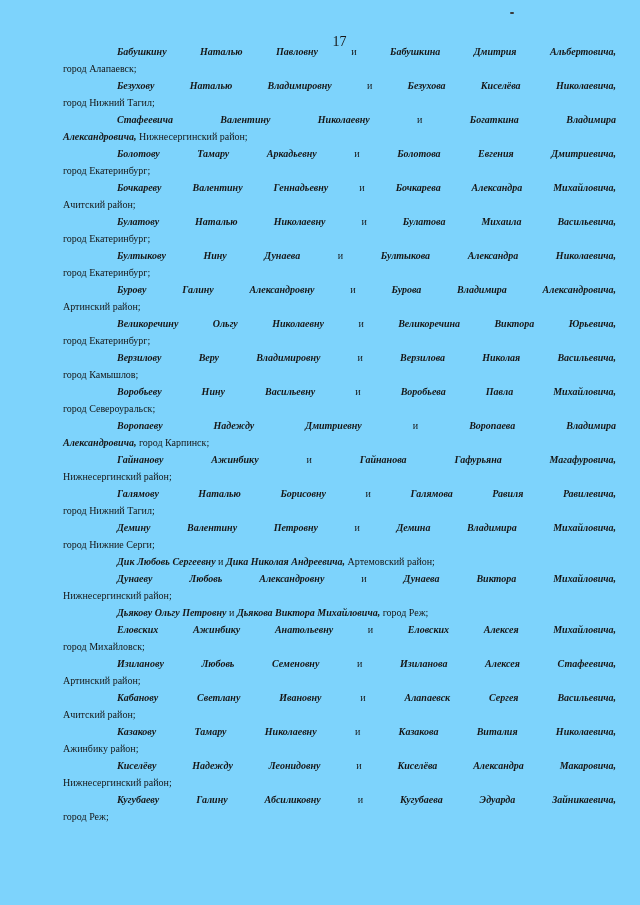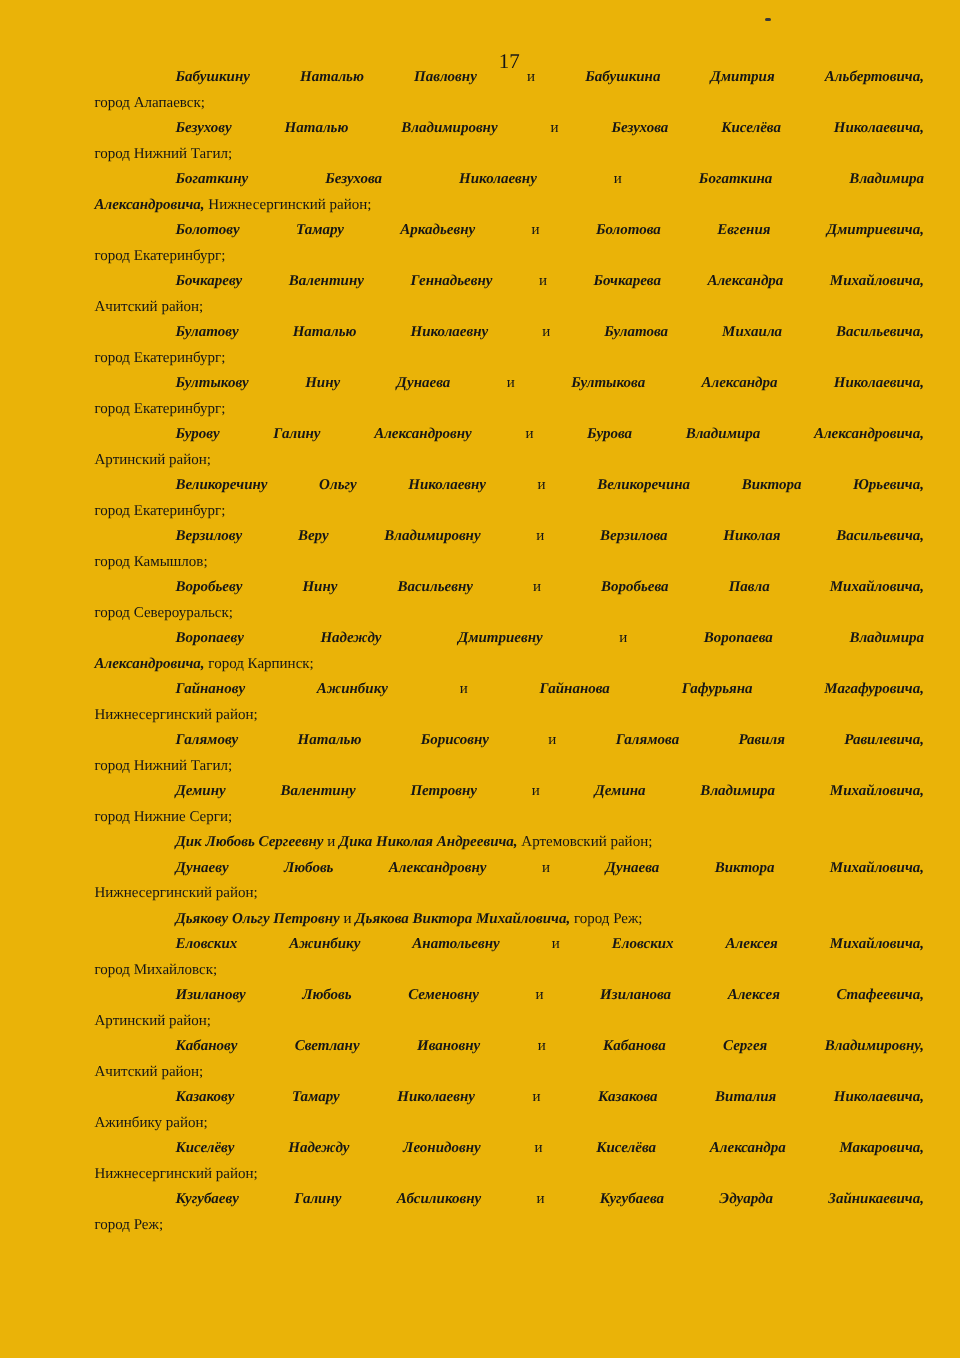--- a/index.html
+++ b/index.html
@@ -4,21 +4,21 @@
 <style>
   html, body { margin: 0; padding: 0; }
   body {
     width: 640px; height: 905px;
     background: #ffffff;
     font-family: "Liberation Serif", serif;
   }
   .page {
     position: relative;
     width: 640px; height: 905px;
-    background: #eab308;
+    background: #7dd3fc;
     color: #161616;
     overflow: hidden;
   }
   .pagenum {
     position: absolute;
     top: 33px; left: 63px; width: 553px;
     text-align: center;
     font-size: 14px; line-height: 17px;
     color: #161616;
   }
@@ -48,21 +48,21 @@
 <body>
 
 <div class="page">
   <div class="speck"></div>
   <div class="pagenum">17</div>
   <div class="entries">
       <div class="line first full"><span class="nm">Бабушкину Наталью Павловну</span><span class="pl"> и </span><span class="nm">Бабушкина Дмитрия Альбертовича,</span></div>
       <div class="line"><span class="pl">город Алапаевск;</span></div>
       <div class="line first full"><span class="nm">Безухову Наталью Владимировну</span><span class="pl"> и </span><span class="nm">Безухова Киселёва Николаевича,</span></div>
       <div class="line"><span class="pl">город Нижний Тагил;</span></div>
-      <div class="line first full"><span class="nm">Богаткину Безухова Николаевну</span><span class="pl"> и </span><span class="nm">Богаткина Владимира</span></div>
+      <div class="line first full"><span class="nm">Стафеевича Валентину Николаевну</span><span class="pl"> и </span><span class="nm">Богаткина Владимира</span></div>
       <div class="line"><span class="nm">Александровича,</span><span class="pl"> Нижнесергинский район;</span></div>
       <div class="line first full"><span class="nm">Болотову Тамару Аркадьевну</span><span class="pl"> и </span><span class="nm">Болотова Евгения Дмитриевича,</span></div>
       <div class="line"><span class="pl">город Екатеринбург;</span></div>
       <div class="line first full"><span class="nm">Бочкареву Валентину Геннадьевну</span><span class="pl"> и </span><span class="nm">Бочкарева Александра Михайловича,</span></div>
       <div class="line"><span class="pl">Ачитский район;</span></div>
       <div class="line first full"><span class="nm">Булатову Наталью Николаевну</span><span class="pl"> и </span><span class="nm">Булатова Михаила Васильевича,</span></div>
       <div class="line"><span class="pl">город Екатеринбург;</span></div>
       <div class="line first full"><span class="nm">Бултыкову Нину Дунаева</span><span class="pl"> и </span><span class="nm">Бултыкова Александра Николаевича,</span></div>
       <div class="line"><span class="pl">город Екатеринбург;</span></div>
       <div class="line first full"><span class="nm">Бурову Галину Александровну</span><span class="pl"> и </span><span class="nm">Бурова Владимира Александровича,</span></div>
@@ -82,21 +82,21 @@
       <div class="line first full"><span class="nm">Демину Валентину Петровну</span><span class="pl"> и </span><span class="nm">Демина Владимира Михайловича,</span></div>
       <div class="line"><span class="pl">город Нижние Серги;</span></div>
       <div class="line first"><span class="nm">Дик Любовь Сергеевну</span><span class="pl"> и </span><span class="nm">Дика Николая Андреевича,</span><span class="pl"> Артемовский район;</span></div>
       <div class="line first full"><span class="nm">Дунаеву Любовь Александровну</span><span class="pl"> и </span><span class="nm">Дунаева Виктора Михайловича,</span></div>
       <div class="line"><span class="pl">Нижнесергинский район;</span></div>
       <div class="line first"><span class="nm">Дьякову Ольгу Петровну</span><span class="pl"> и </span><span class="nm">Дьякова Виктора Михайловича,</span><span class="pl"> город Реж;</span></div>
       <div class="line first full"><span class="nm">Еловских Ажинбику Анатольевну</span><span class="pl"> и </span><span class="nm">Еловских Алексея Михайловича,</span></div>
       <div class="line"><span class="pl">город Михайловск;</span></div>
       <div class="line first full"><span class="nm">Изиланову Любовь Семеновну</span><span class="pl"> и </span><span class="nm">Изиланова Алексея Стафеевича,</span></div>
       <div class="line"><span class="pl">Артинский район;</span></div>
-      <div class="line first full"><span class="nm">Кабанову Светлану Ивановну</span><span class="pl"> и </span><span class="nm">Кабанова Сергея Владимировну,</span></div>
+      <div class="line first full"><span class="nm">Кабанову Светлану Ивановну</span><span class="pl"> и </span><span class="nm">Алапаевск Сергея Васильевича,</span></div>
       <div class="line"><span class="pl">Ачитский район;</span></div>
       <div class="line first full"><span class="nm">Казакову Тамару Николаевну</span><span class="pl"> и </span><span class="nm">Казакова Виталия Николаевича,</span></div>
       <div class="line"><span class="pl">Ажинбику район;</span></div>
       <div class="line first full"><span class="nm">Киселёву Надежду Леонидовну</span><span class="pl"> и </span><span class="nm">Киселёва Александра Макаровича,</span></div>
       <div class="line"><span class="pl">Нижнесергинский район;</span></div>
       <div class="line first full"><span class="nm">Кугубаеву Галину Абсиликовну</span><span class="pl"> и </span><span class="nm">Кугубаева Эдуарда Зайникаевича,</span></div>
       <div class="line"><span class="pl">город Реж;</span></div>
     </div>
 </div>
 

